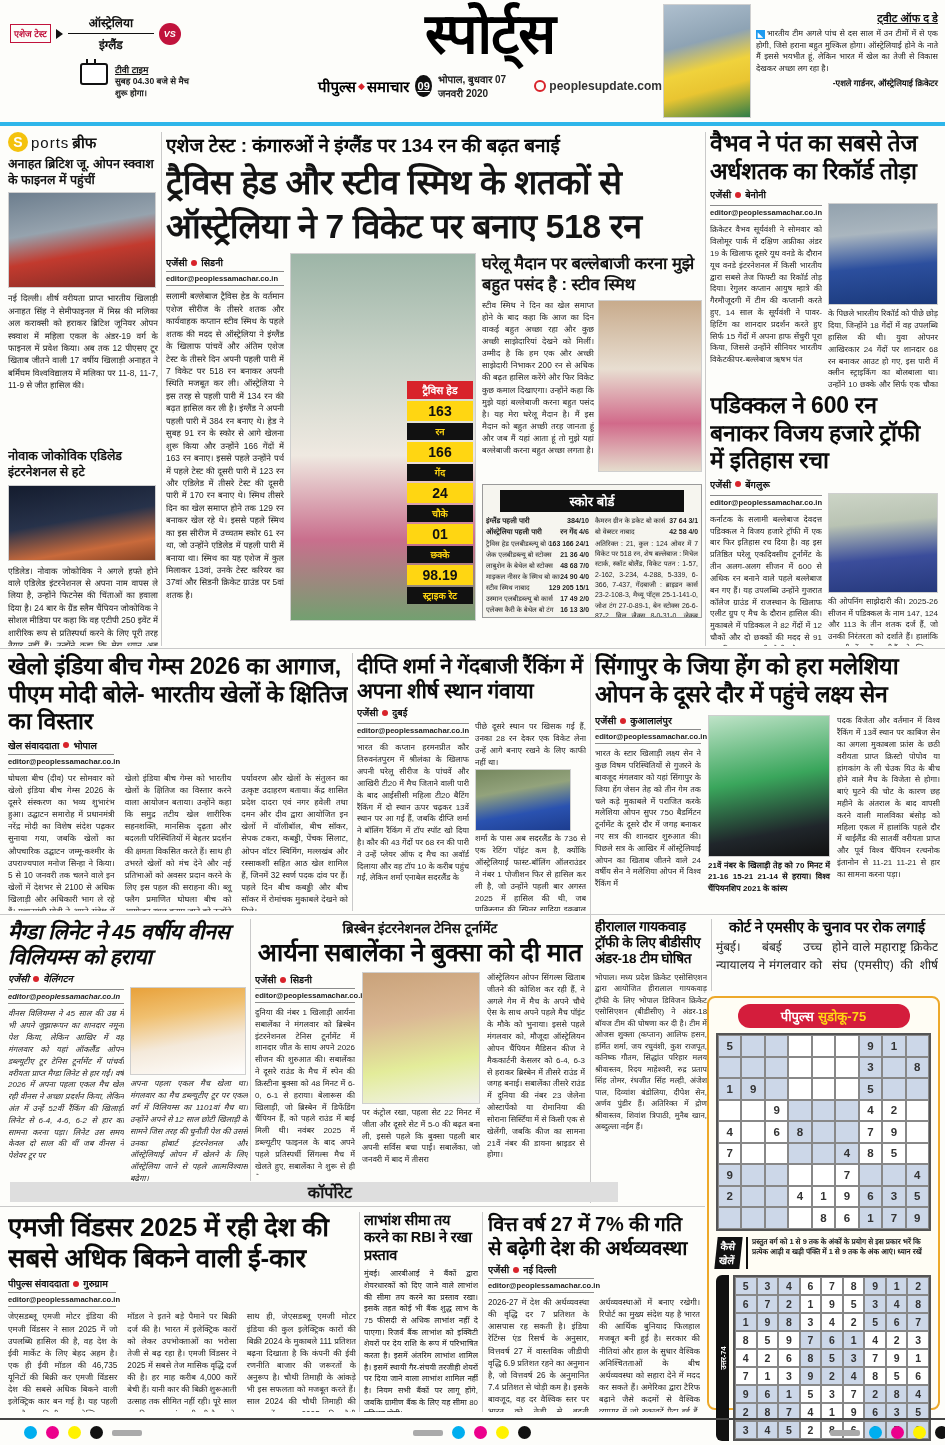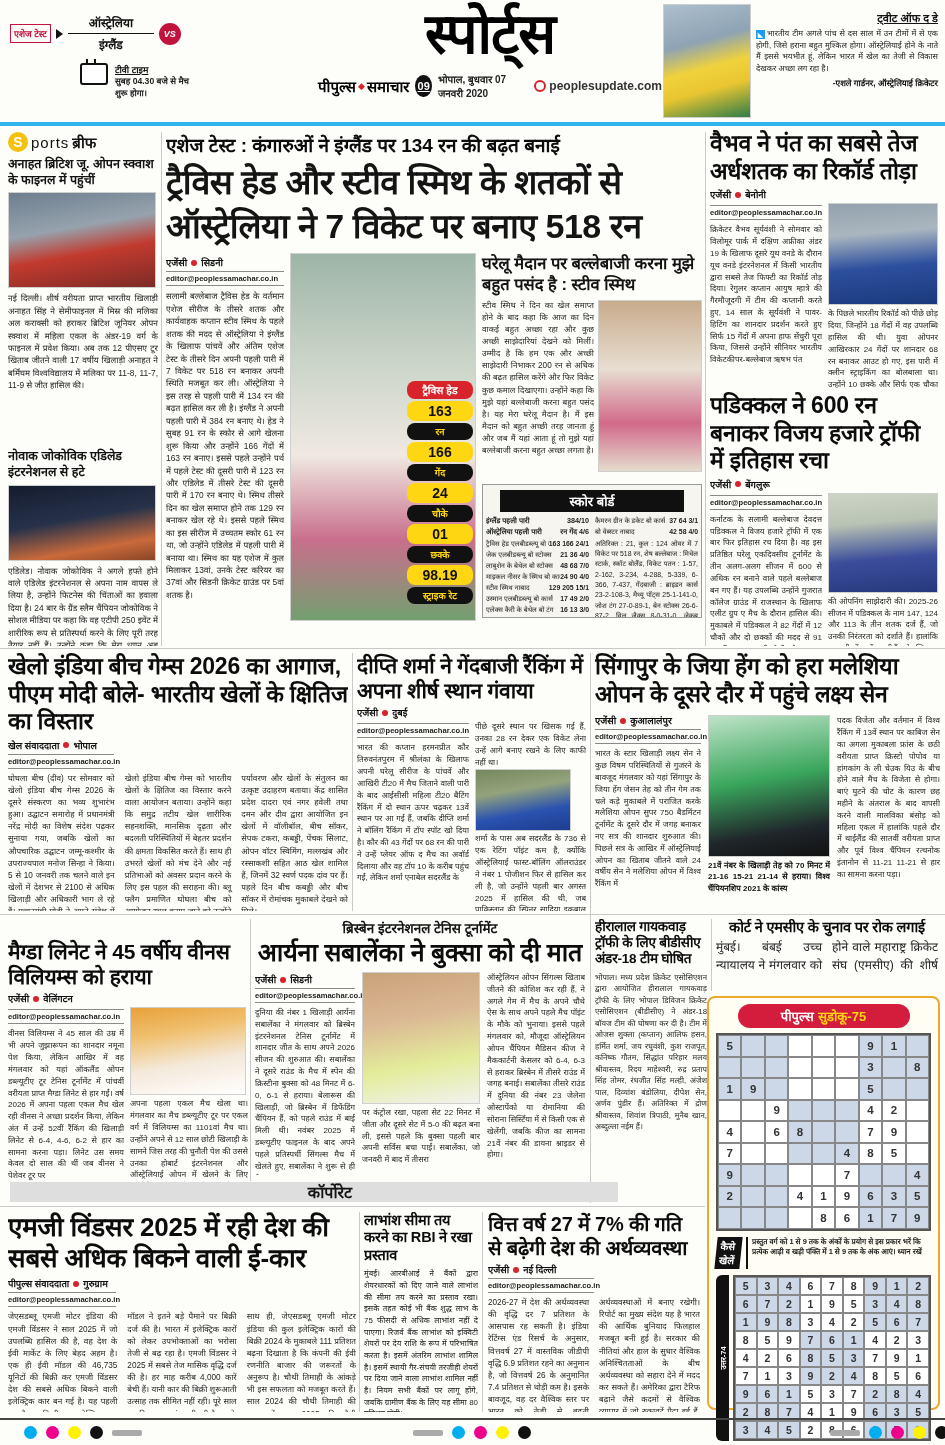--- a/index.html
+++ b/index.html
@@ -55,21 +55,21 @@
   
   .brief-title{display:flex;align-items:center;gap:3px;}
   .s-circle{width:20px;height:20px;border-radius:50%;background:#f4c20d;color:#fff;font-weight:900;font-size:14px;
             display:flex;align-items:center;justify-content:center;}
   .brief-ports{font-size:15px;font-weight:400;color:#111;letter-spacing:1px;}
   .brief-hindi{font-size:15px;font-weight:900;}
   .brief-headline{font-size:12.5px;font-weight:900;line-height:1.25;margin:5px 0 4px 0;}
   
   .kicker{font-size:19px;font-weight:900;color:#0c0c0c;}
   .lead-headline{font-size:34px;font-weight:900;line-height:1.3;letter-spacing:-0.5px;margin-top:2px;}
-  .chip{width:66px;text-align:center;padding:2px 0;font-weight:900;border-radius:8px;}
+  .chip{width:66px;text-align:center;padding:2px 0;font-weight:900;}
   .chip.name{background:#d8232a;color:#fff;font-size:10.5px;}
   .chip.val{background:#ffd612;color:#111;font-size:14px;}
   .chip.lab{background:#111;color:#ffd612;font-size:9.5px;}
   .smith-headline{font-size:16.5px;font-weight:900;line-height:1.28;}
   
   .sb{background:#f6f5ef;border:1px solid #9a9a9a;box-sizing:border-box;padding:3px;}
   .sb-title{background:#101010;color:#fff;font-weight:900;font-size:13px;text-align:center;padding:2px 0;margin:2px 14px;}
   .sb-cols{display:flex;gap:6px;margin-top:3px;}
   .sb-col{flex:1;min-width:0;}
   .sb-row{display:flex;justify-content:space-between;gap:0;font-size:6.9px;line-height:1.6;color:#222;}
@@ -371,21 +371,21 @@
         <div class="caption" style="margin-top:3px;">21वें नंबर के खिलाड़ी तेह को 70 मिनट में 21-16 15-21 21-14 से हराया। विश्व चैंपियनशिप 2021 के कांस्य</div>
       </div>
       <div style="flex:1;min-width:0;">
         <div class="body-text" style="font-size:8px;height:196px;margin-top:4px;">पदक विजेता और वर्तमान में विश्व रैंकिंग में 13वें स्थान पर काबिज सेन का अगला मुकाबला फ्रांस के छठी वरीयता प्राप्त क्रिस्टो पोपोव या हांगकांग के ली चेउक यिउ के बीच होने वाले मैच के विजेता से होगा। बाएं घुटने की चोट के कारण छह महीने के अंतराल के बाद वापसी करने वाली मालविका बंसोड़ को महिला एकल में हालांकि पहले दौर में थाईलैंड की सातवीं वरीयता प्राप्त और पूर्व विश्व चैंपियन रत्चनोक इंतानोन से 11-21 11-21 से हार का सामना करना पड़ा।</div>
       </div>
     </div>
   </div>
 
   <div class="rule-h" style="left:0;top:914px;width:945px;"></div>
 
-  <div class="abs" style="left:8px;top:939px;width:240px;height:262px;overflow:hidden;">
+  <div class="abs" style="left:8px;top:919px;width:240px;height:262px;overflow:hidden;font-style:italic;">
     <div class="headline" style="font-size:21px;">मैग्डा लिनेट ने 45 वर्षीय वीनस विलियम्स को हराया</div>
     <div class="byline">
       <span>एजेंसी</span>
       <span class="dot"></span>
       <span>वेलिंगटन</span>
     </div>
     <div style="display:flex;gap:6px;">
       <div style="width:116px;flex:0 0 auto;">
         <div class="email">editor@peoplessamachar.co.in</div>
         <div class="body-text" style="font-size:8px;height:176px;">वीनस विलियम्स ने 45 साल की उम्र में भी अपने जुझारूपन का शानदार नमूना पेश किया, लेकिन आखिर में वह मंगलवार को यहां ऑकलैंड ओपन डब्ल्यूटीए टूर टेनिस टूर्नामेंट में पांचवीं वरीयता प्राप्त मैग्डा लिनेट से हार गईं। वर्ष 2026 में अपना पहला एकल मैच खेल रही वीनस ने अच्छा प्रदर्शन किया, लेकिन अंत में उन्हें 52वीं रैंकिंग की खिलाड़ी लिनेट से 6-4, 4-6, 6-2 से हार का सामना करना पड़ा। लिनेट उस समय केवल दो साल की थीं जब वीनस ने पेशेवर टूर पर</div>

